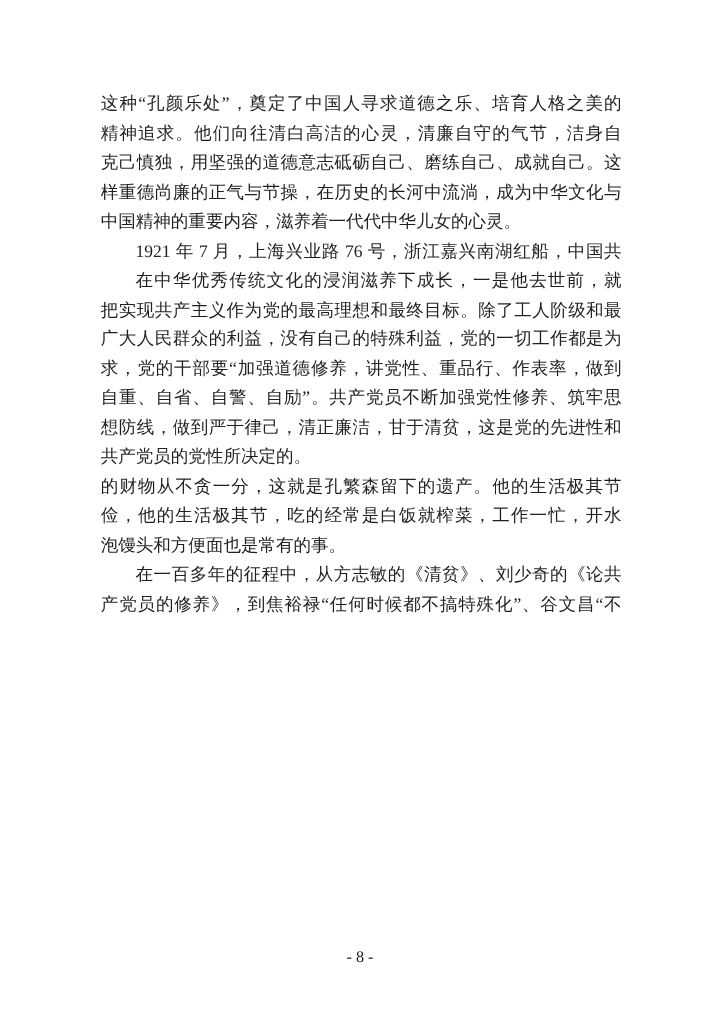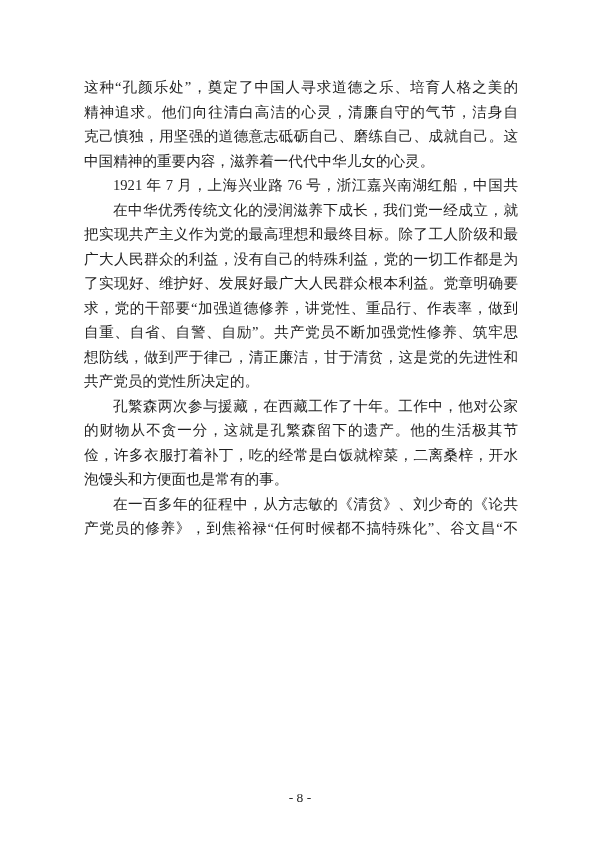--- a/index.html
+++ b/index.html
@@ -44,43 +44,42 @@
 </head>
 <body>
 
 <div class="page">
   <div class="textblock">
 
     <div class="para">
       <div class="line j">这种“孔颜乐处”，奠定了中国人寻求道德之乐、培育人格之美的</div>
       <div class="line j">精神追求。他们向往清白高洁的心灵，清廉自守的气节，洁身自好，</div>
       <div class="line j">克己慎独，用坚强的道德意志砥砺自己、磨练自己、成就自己。这</div>
+      <div class="line j">样重德尚廉的正气与节操，在历史的长河中流淌，成为中华文化与</div>
       <div class="line">中国精神的重要内容，滋养着一代代中华儿女的心灵。</div>
     </div>
 
     <div class="para">
       <div class="line j ind">1921 年 7 月，上海兴业路 76 号，浙江嘉兴南湖红船，中国共</div>
     </div>
 
     <div class="para">
-      <div class="line j ind">在中华优秀传统文化的浸润滋养下成长，我们党一经成立，就</div>
+      <div class="line j ind">在中华优秀传统文化的浸润滋养下成长，一是他去世前，就</div>
       <div class="line j">把实现共产主义作为党的最高理想和最终目标。除了工人阶级和最</div>
       <div class="line j">广大人民群众的利益，没有自己的特殊利益，党的一切工作都是为</div>
-      <div class="line j">了实现好、维护好、发展好最广大人民群众根本利益。党章明确要</div>
       <div class="line j">求，党的干部要“加强道德修养，讲党性、重品行、作表率，做到</div>
       <div class="line j">自重、自省、自警、自励”。共产党员不断加强党性修养、筑牢思</div>
       <div class="line j">想防线，做到严于律己，清正廉洁，甘于清贫，这是党的先进性和</div>
       <div class="line">共产党员的党性所决定的。</div>
     </div>
 
 
     <div class="para">
-      <div class="line j ind">孔繁森两次参与援藏，在西藏工作了十年。工作中，他对公家</div>
       <div class="line j">的财物从不贪一分，这就是孔繁森留下的遗产。他的生活极其节</div>
-      <div class="line j">俭，许多衣服打着补丁，吃的经常是白饭就榨菜，二离桑梓，开水</div>
+      <div class="line j">俭，他的生活极其节，吃的经常是白饭就榨菜，工作一忙，开水</div>
       <div class="line">泡馒头和方便面也是常有的事。</div>
     </div>
 
 
     <div class="para">
       <div class="line j ind">在一百多年的征程中，从方志敏的《清贫》、刘少奇的《论共</div>
       <div class="line j">产党员的修养》，到焦裕禄“任何时候都不搞特殊化”、谷文昌“不</div>
     </div>
 
   </div>

